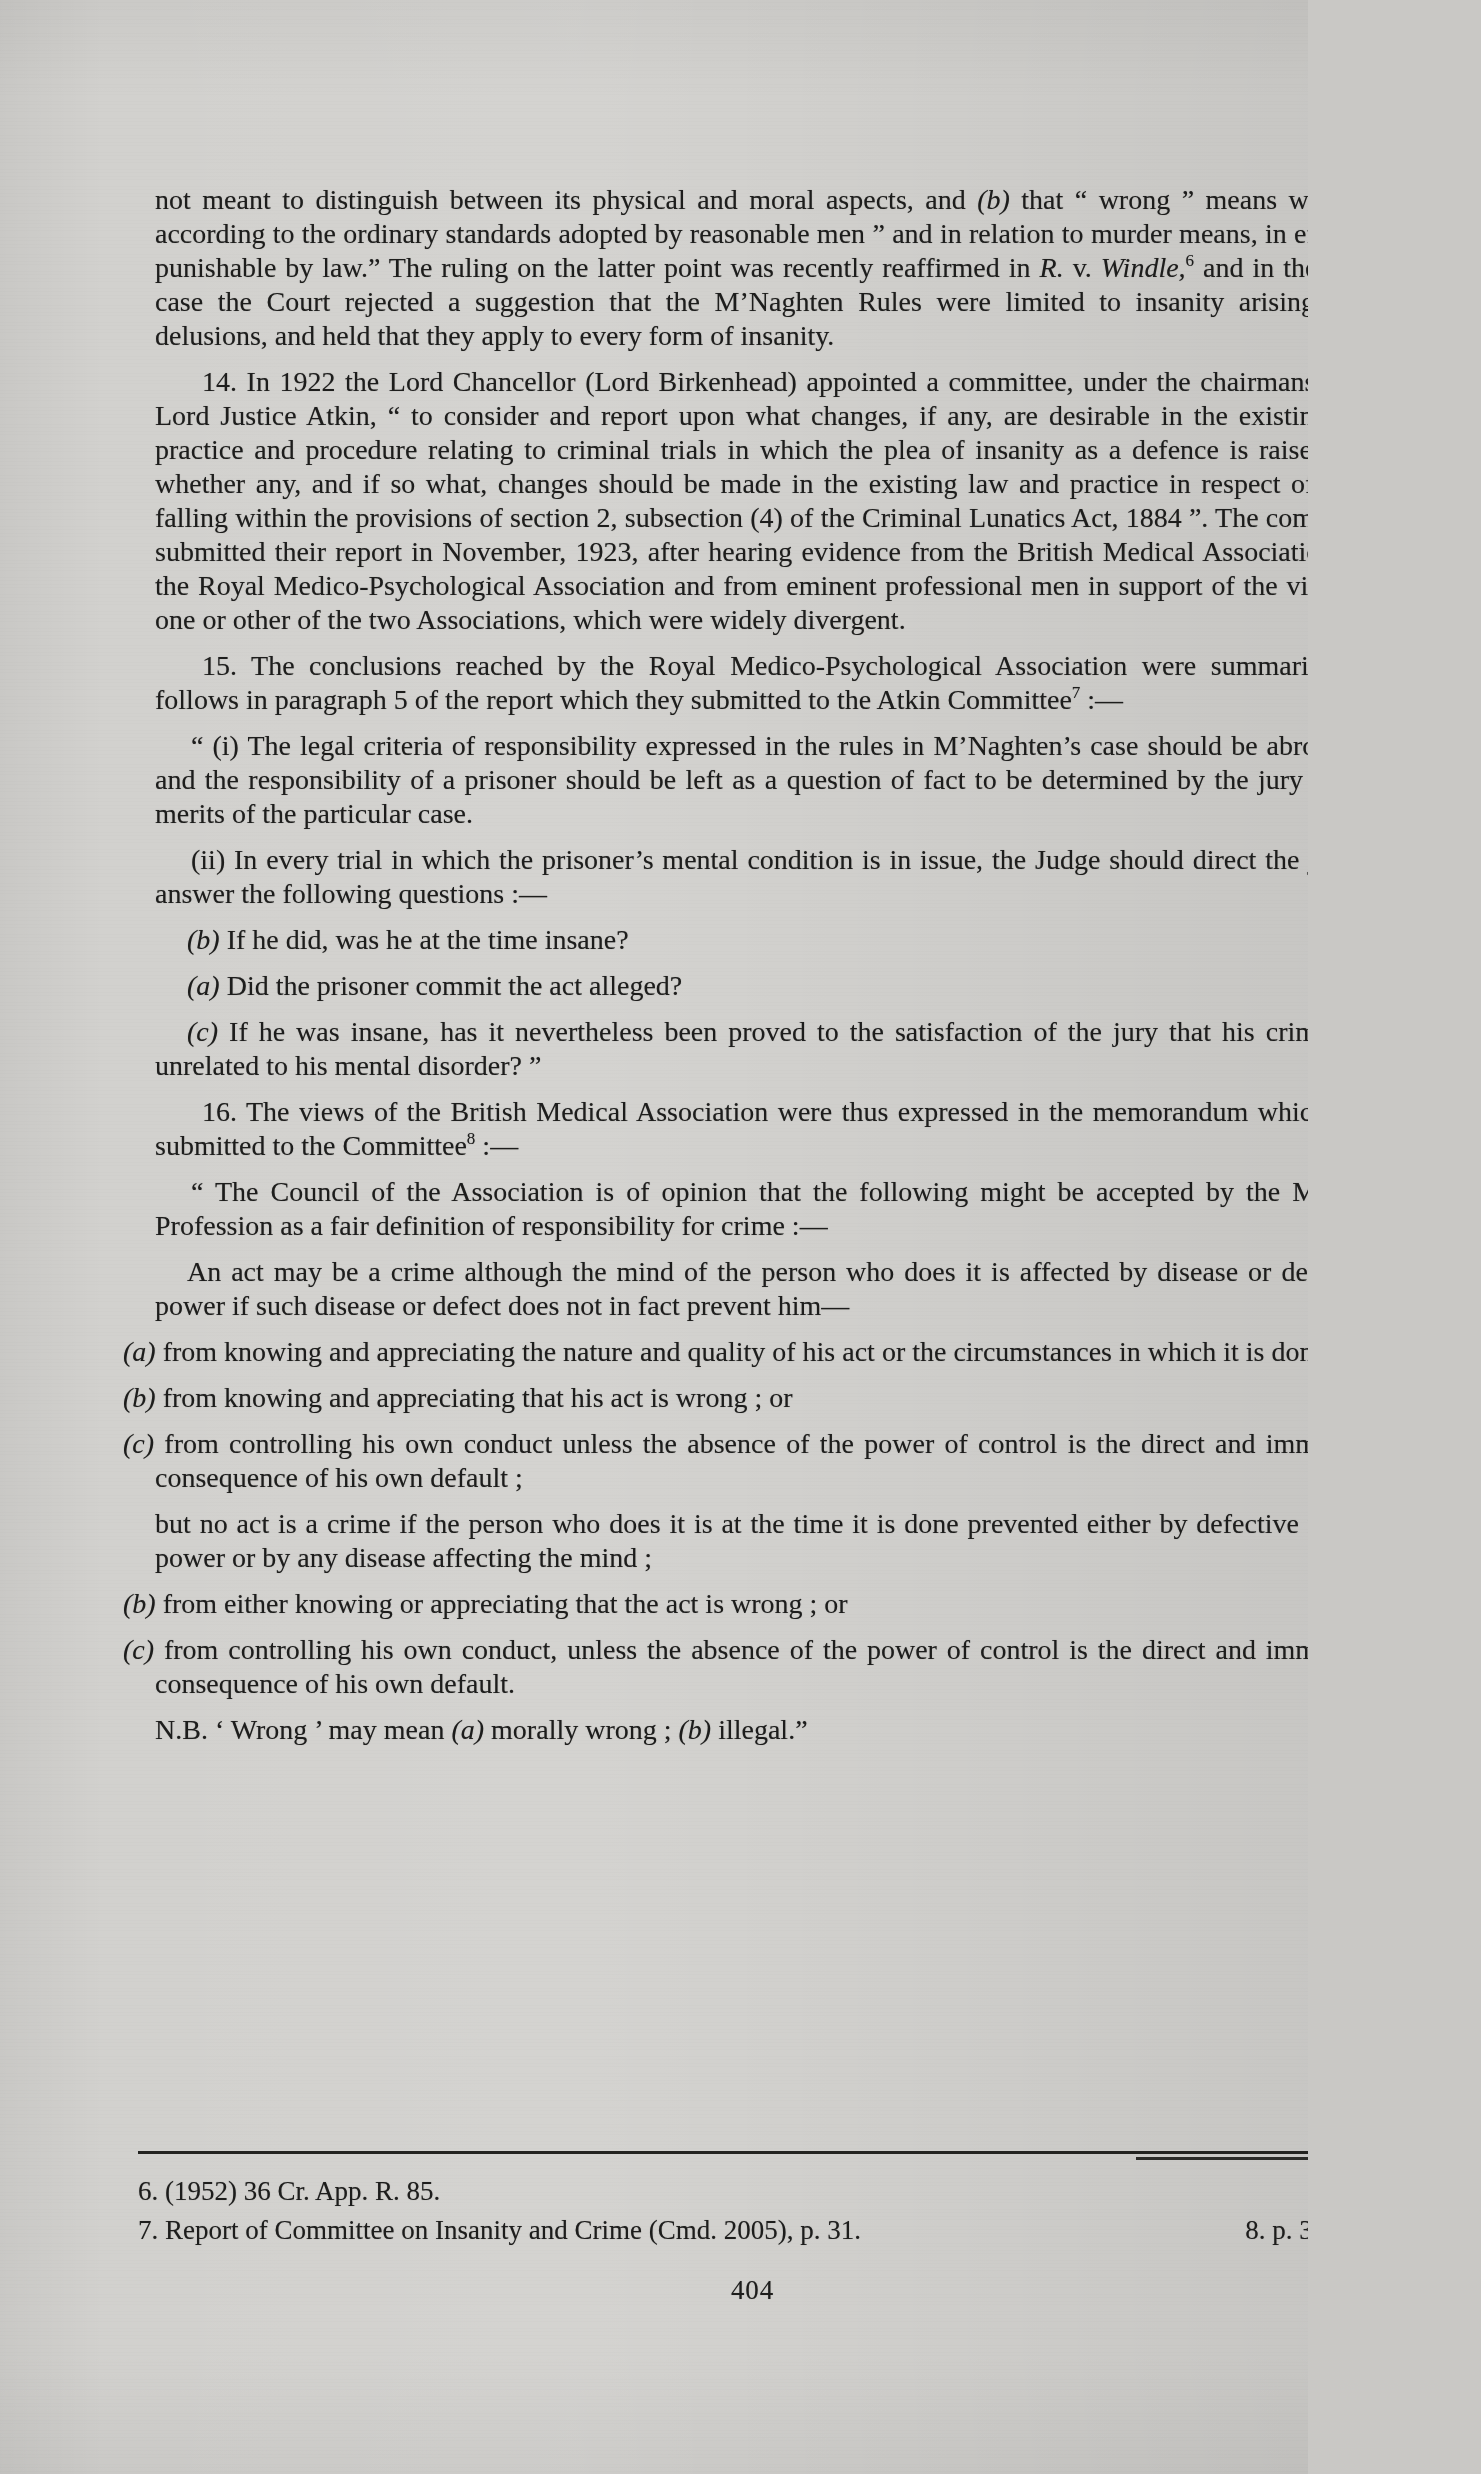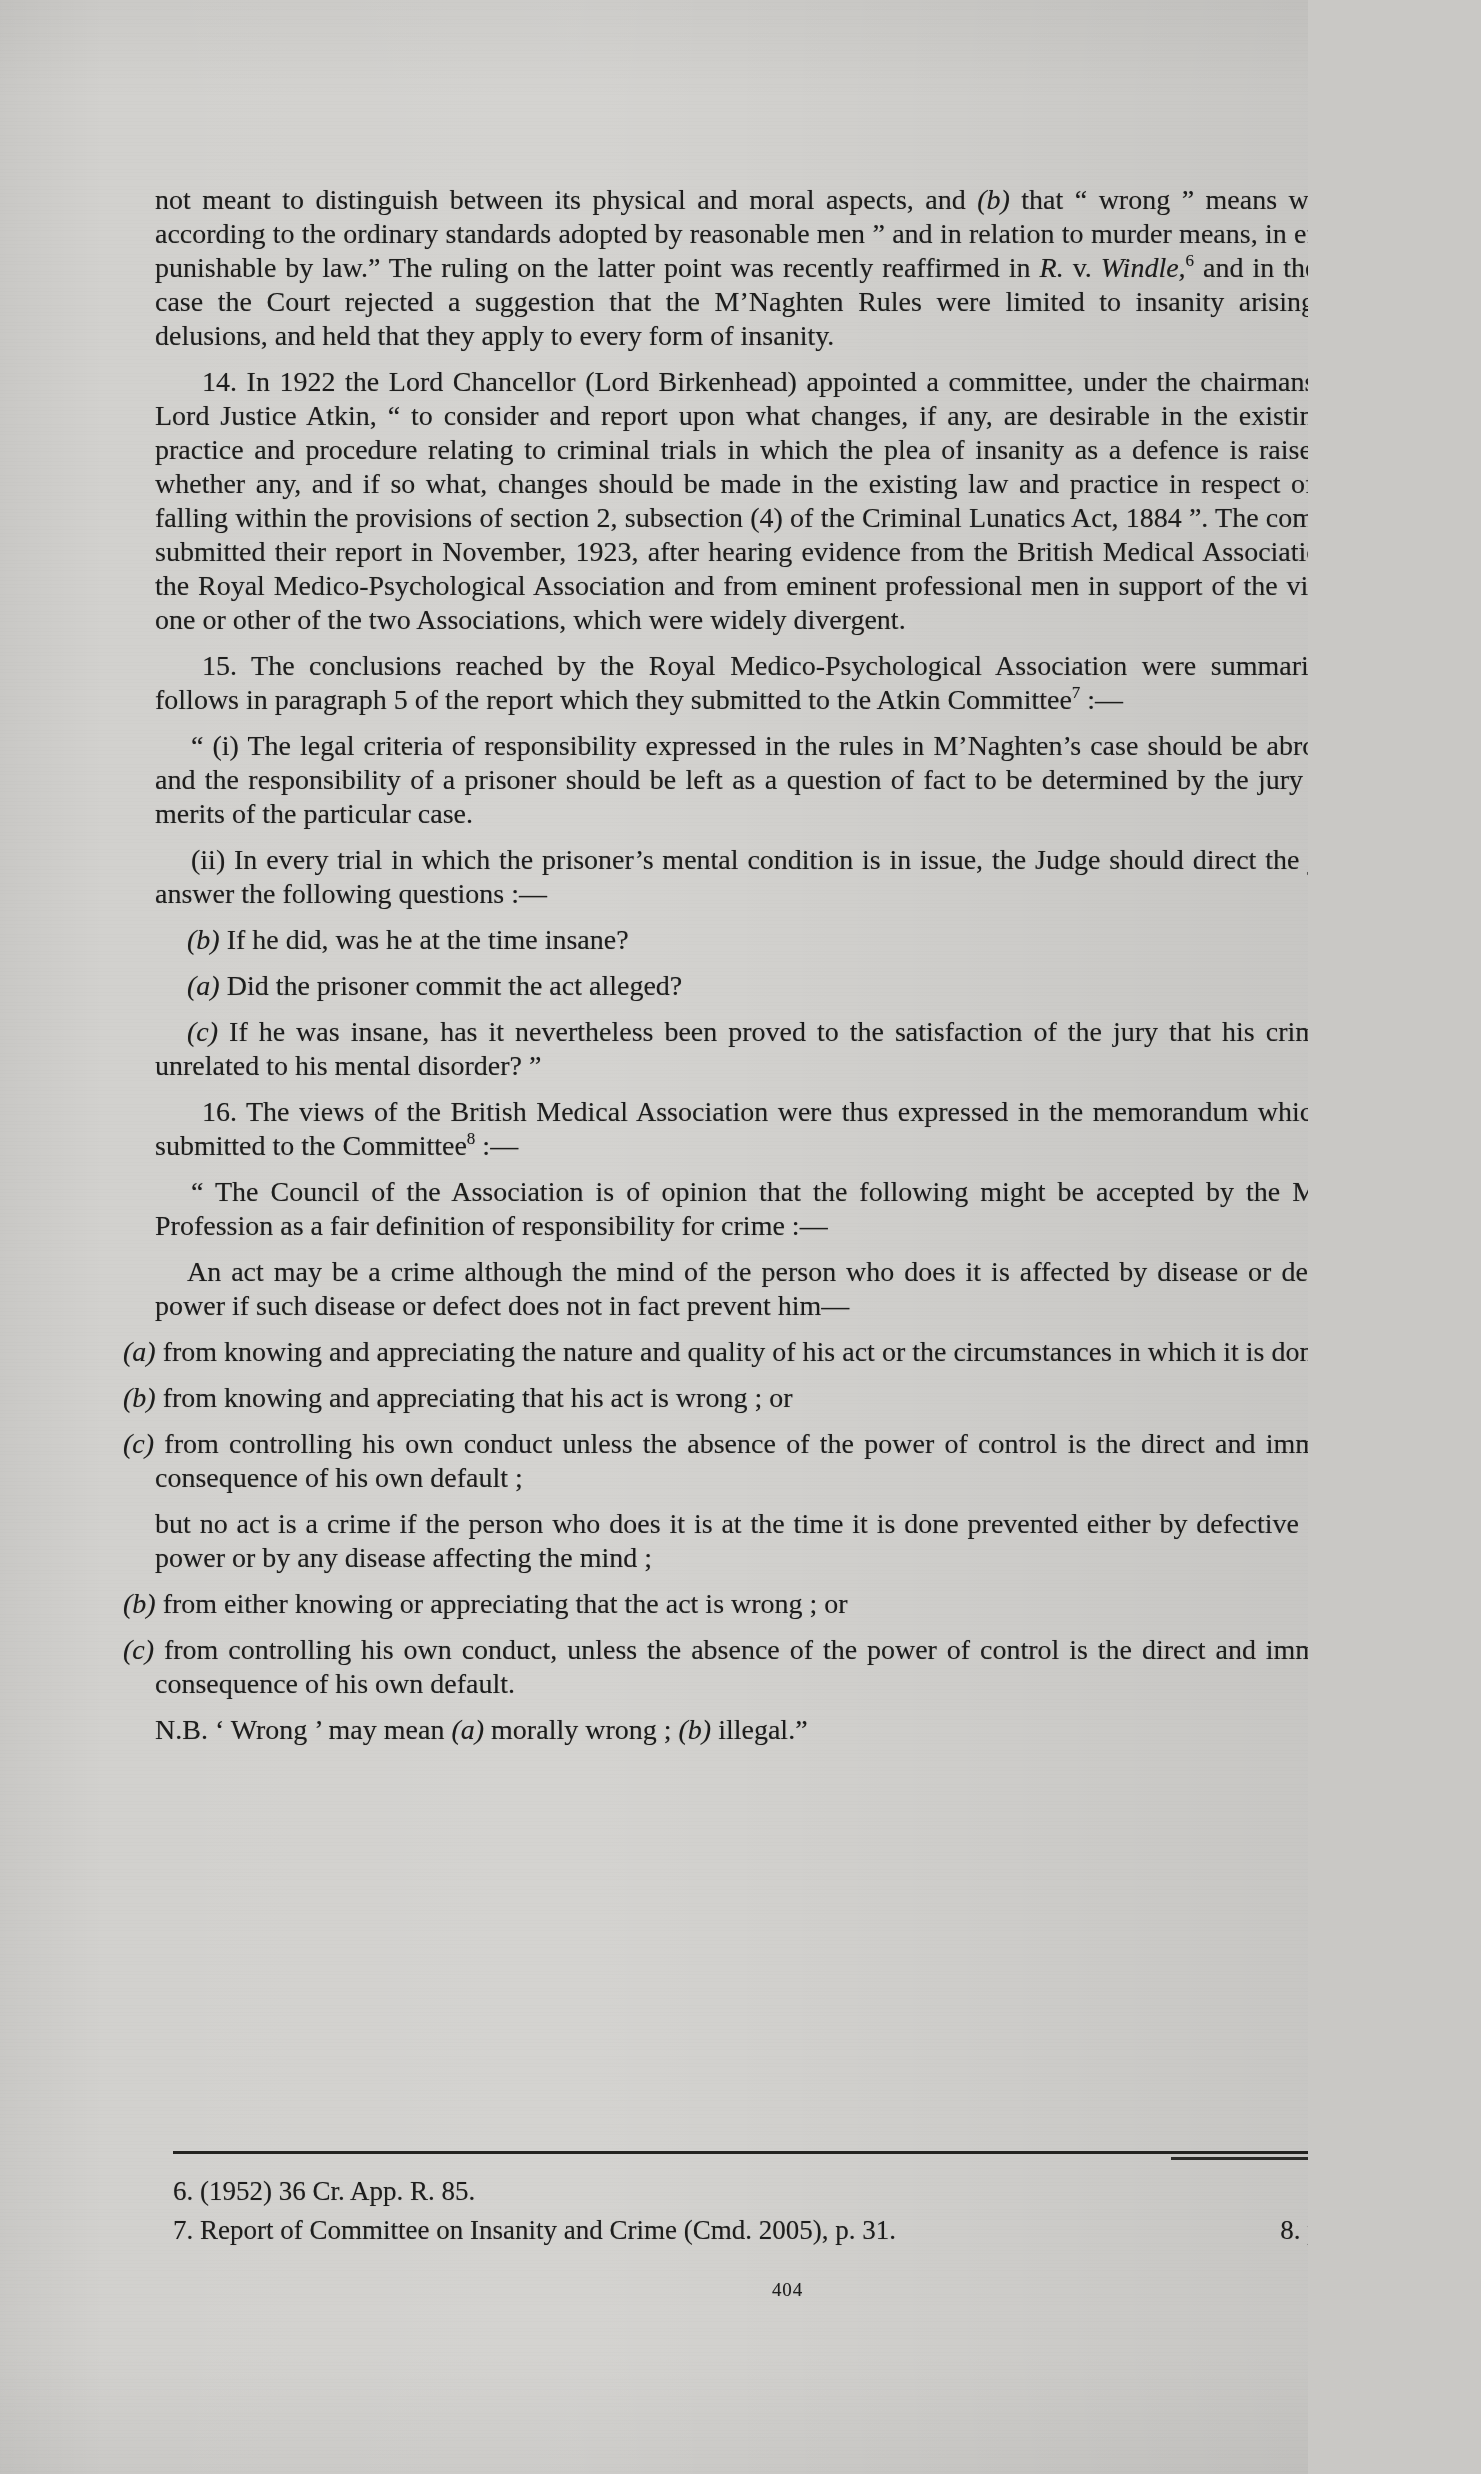--- a/index.html
+++ b/index.html
@@ -31,36 +31,36 @@
   .q1{margin-left:76px;text-indent:36px;margin-top:17px;}
   .q2{margin-left:116px;text-indent:32px;margin-top:17px;}
   .def{margin-left:180px;text-indent:-32px;margin-top:17px;}
   .cont{margin-left:106px;text-indent:0;margin-top:17px;}
   .it{font-style:italic;}
   sup.fn{
     font-size:17px;line-height:0;vertical-align:baseline;
     position:relative;top:-11.2px;
   }
   .footer{
-    position:absolute;left:173px;top:2151px;width:1229px;
+    position:absolute;left:138px;top:2151px;width:1229px;
     font-size:27px;line-height:34px;
   }
   .rule{height:2.6px;background:#232320;position:relative;}
   .rule-right-seg{
     position:absolute;right:0;top:6px;width:231px;height:2.6px;background:#2b2b28;
   }
   .fn-line1{margin-top:20.7px;text-shadow:0 0 0.9px rgba(25,25,25,.38);}
   .fn-line2{
     margin-top:5.2px;display:flex;justify-content:space-between;
     text-shadow:0 0 0.9px rgba(25,25,25,.38);
     gap:40px;
   }
   .fn-right{padding-right:34px;}
   .page-number{
-    margin-top:26px;text-align:center;font-size:19px;letter-spacing:0.9px;
+    margin-top:26px;text-align:center;font-size:27px;letter-spacing:0.9px;
     text-shadow:0 0 0.9px rgba(25,25,25,.38);
   }
 </style>
 </head>
 <body>
 
 <div class="sheet">
 
   <div class="text-column">
 

